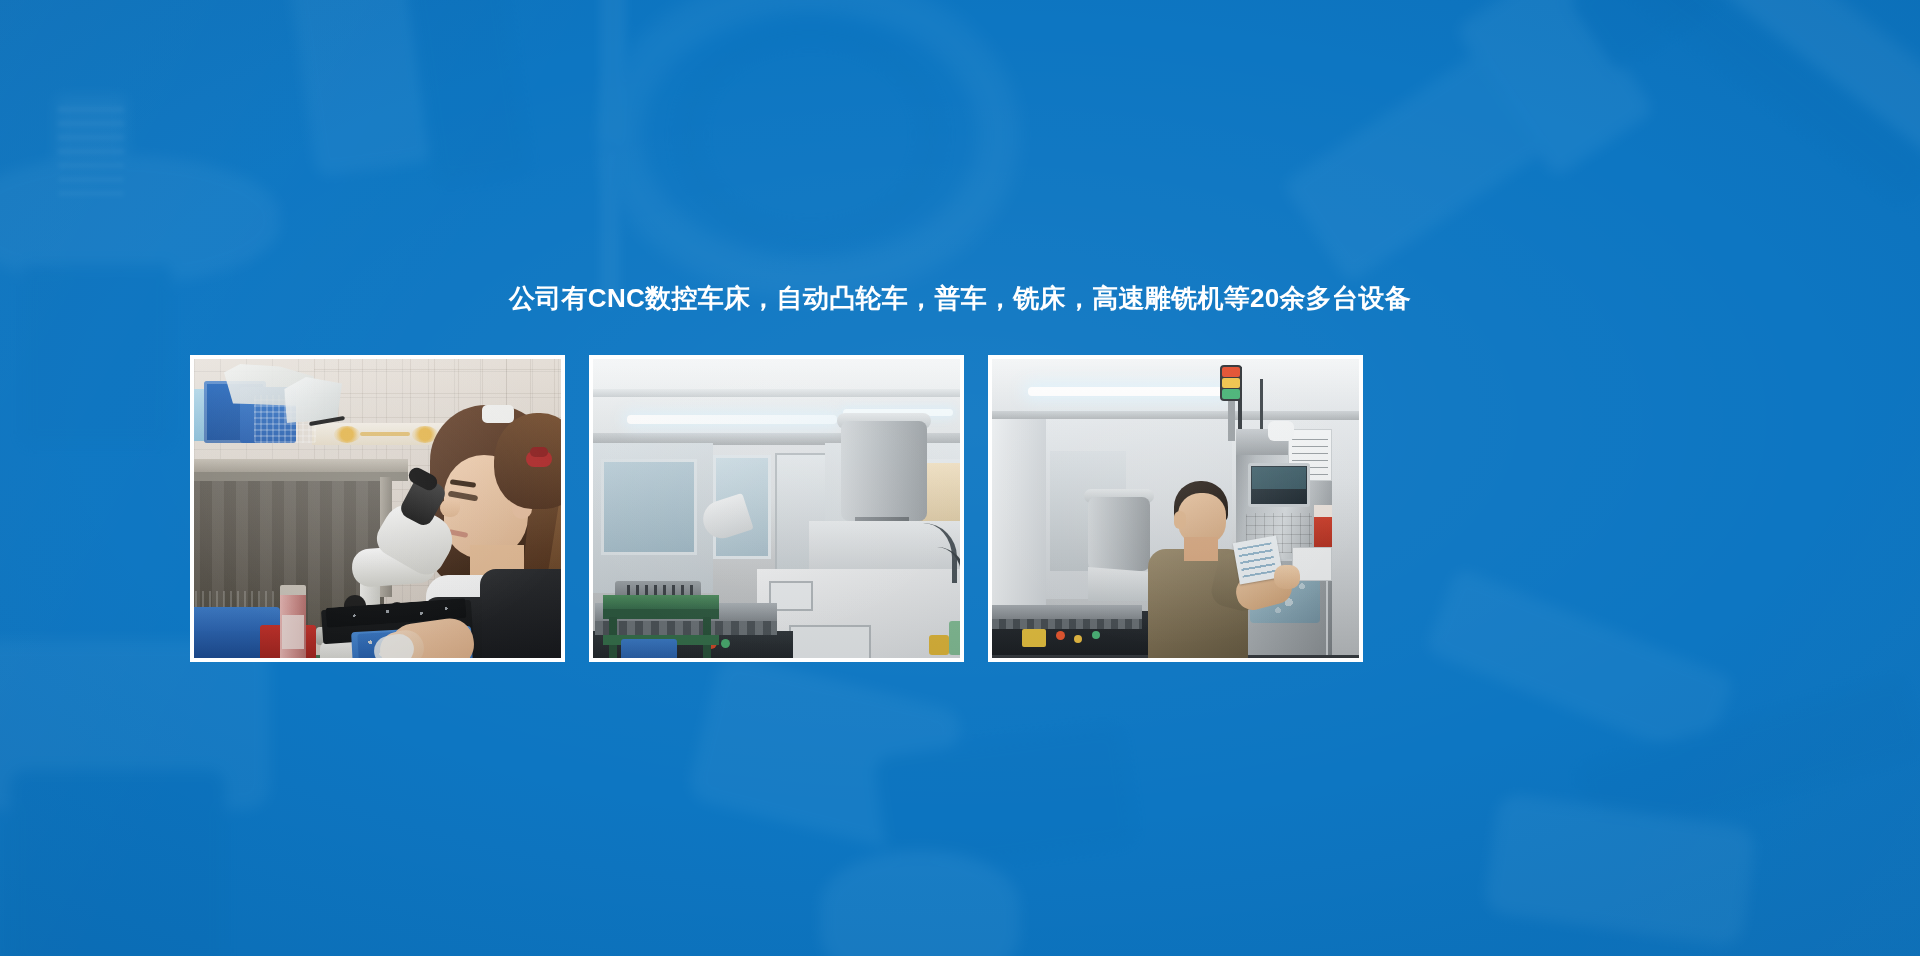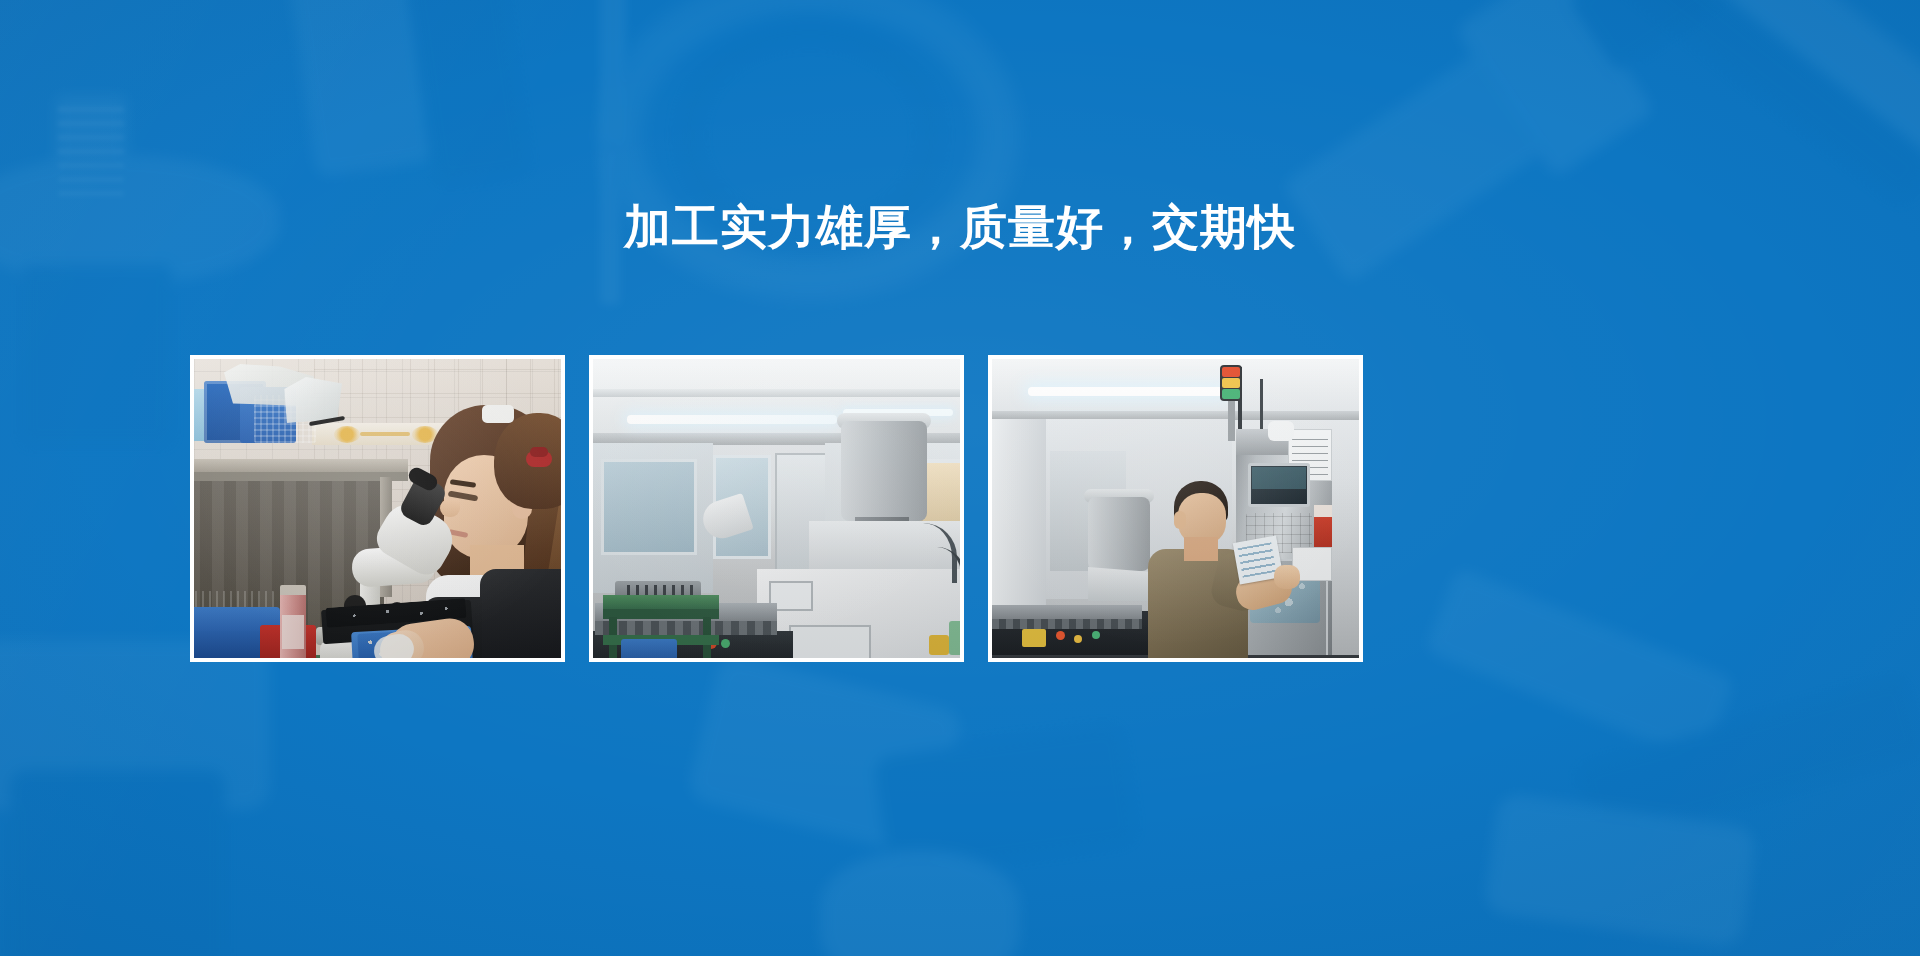--- a/index.html
+++ b/index.html
@@ -505,21 +505,21 @@
       <div class="blob a"></div>
       <div class="blob b"></div>
       <div class="blob l c"></div>
     </div>
 
     <div class="sheen"></div>
     <div class="sheen2"></div>
     <div class="vig"></div>
   </div>
 
-  <div id="headline" style="color: rgb(255, 255, 255);">加工实力雄厚，质量好，交期快</div>
+  <div id="subhead" style="color: rgb(255, 255, 255);">公司有CNC数控车床，自动凸轮车，普车，铣床，高速雕铣机等20余多台设备</div>
 
   <div id="gallery">
 
     <div class="photo">
       <div class="ph-in blurize">
         <div class="p1-wall"></div>
         <div class="p1-tilegrid"></div>
         <div class="p1-border"></div>
         <div class="p1-flower" style="left:140px"></div>
         <div class="p1-flower" style="left:218px"></div>

